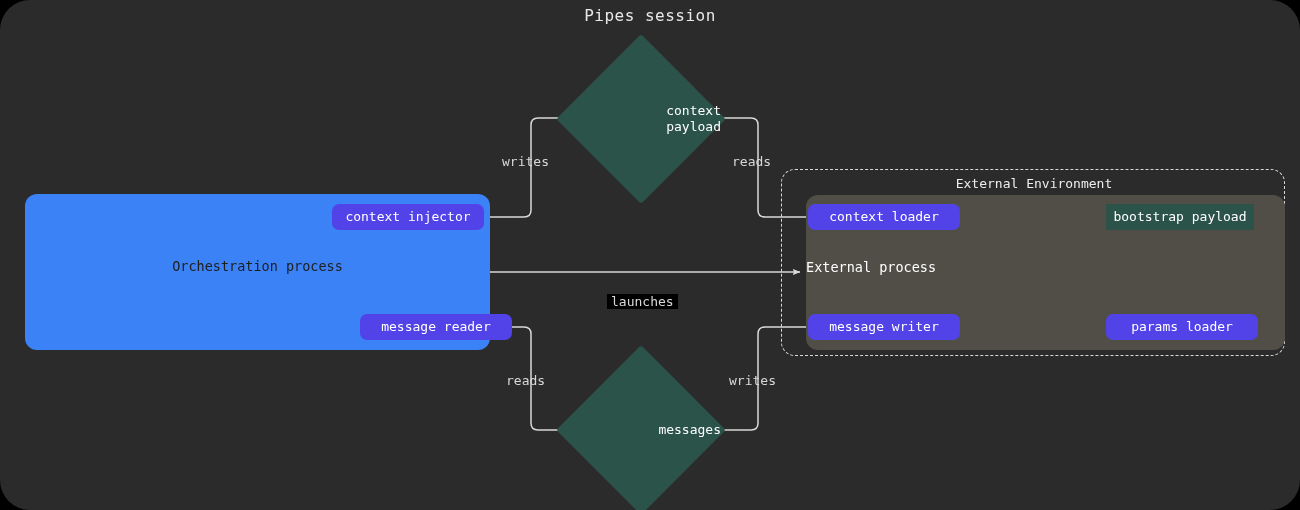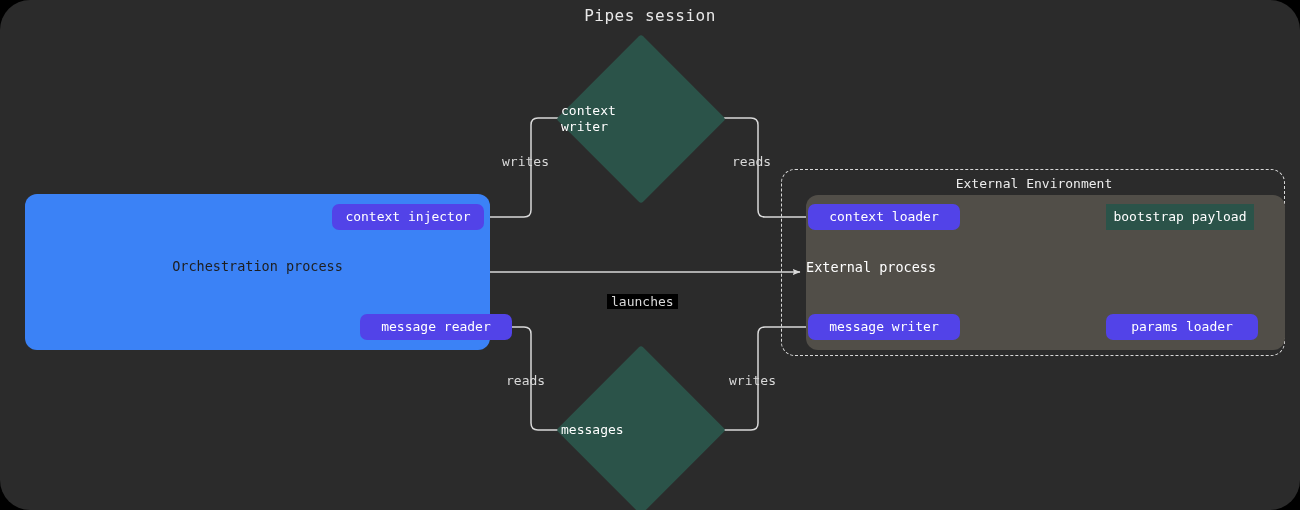--- a/index.html
+++ b/index.html
@@ -113,21 +113,21 @@
     border-radius: 3px;
   }
   .diamond-text {
     position: absolute;
     left: -20px;
     top: 0;
     width: 160px;
     height: 120px;
     display: flex;
     flex-direction: column;
-    align-items: flex-start;
+    align-items: flex-end;
     justify-content: center;
     color: #ffffff;
     font-size: 13px;
     line-height: 16px;
     text-align: center;
   }
   #diamond-context-payload { left: 581px; top: 59px; }
   #diamond-messages        { left: 581px; top: 370px; }
 
   
@@ -252,21 +252,21 @@
   <div class="pill" id="pill-params-loader">params loader</div>
 
   <div class="pill" id="pill-message-writer">message writer</div>
 
   <div class="teal-rect" id="rect-bootstrap-payload">bootstrap payload</div>
 
   <div class="diamond-wrap" id="diamond-context-payload">
     <div class="diamond-shape"></div>
     <div class="diamond-text">
       <span>context</span>
-      <span>writer</span>
+      <span>payload</span>
     </div>
   </div>
 
   <div class="diamond-wrap" id="diamond-messages">
     <div class="diamond-shape"></div>
     <div class="diamond-text">
       <span>messages</span>
     </div>
   </div>
 

